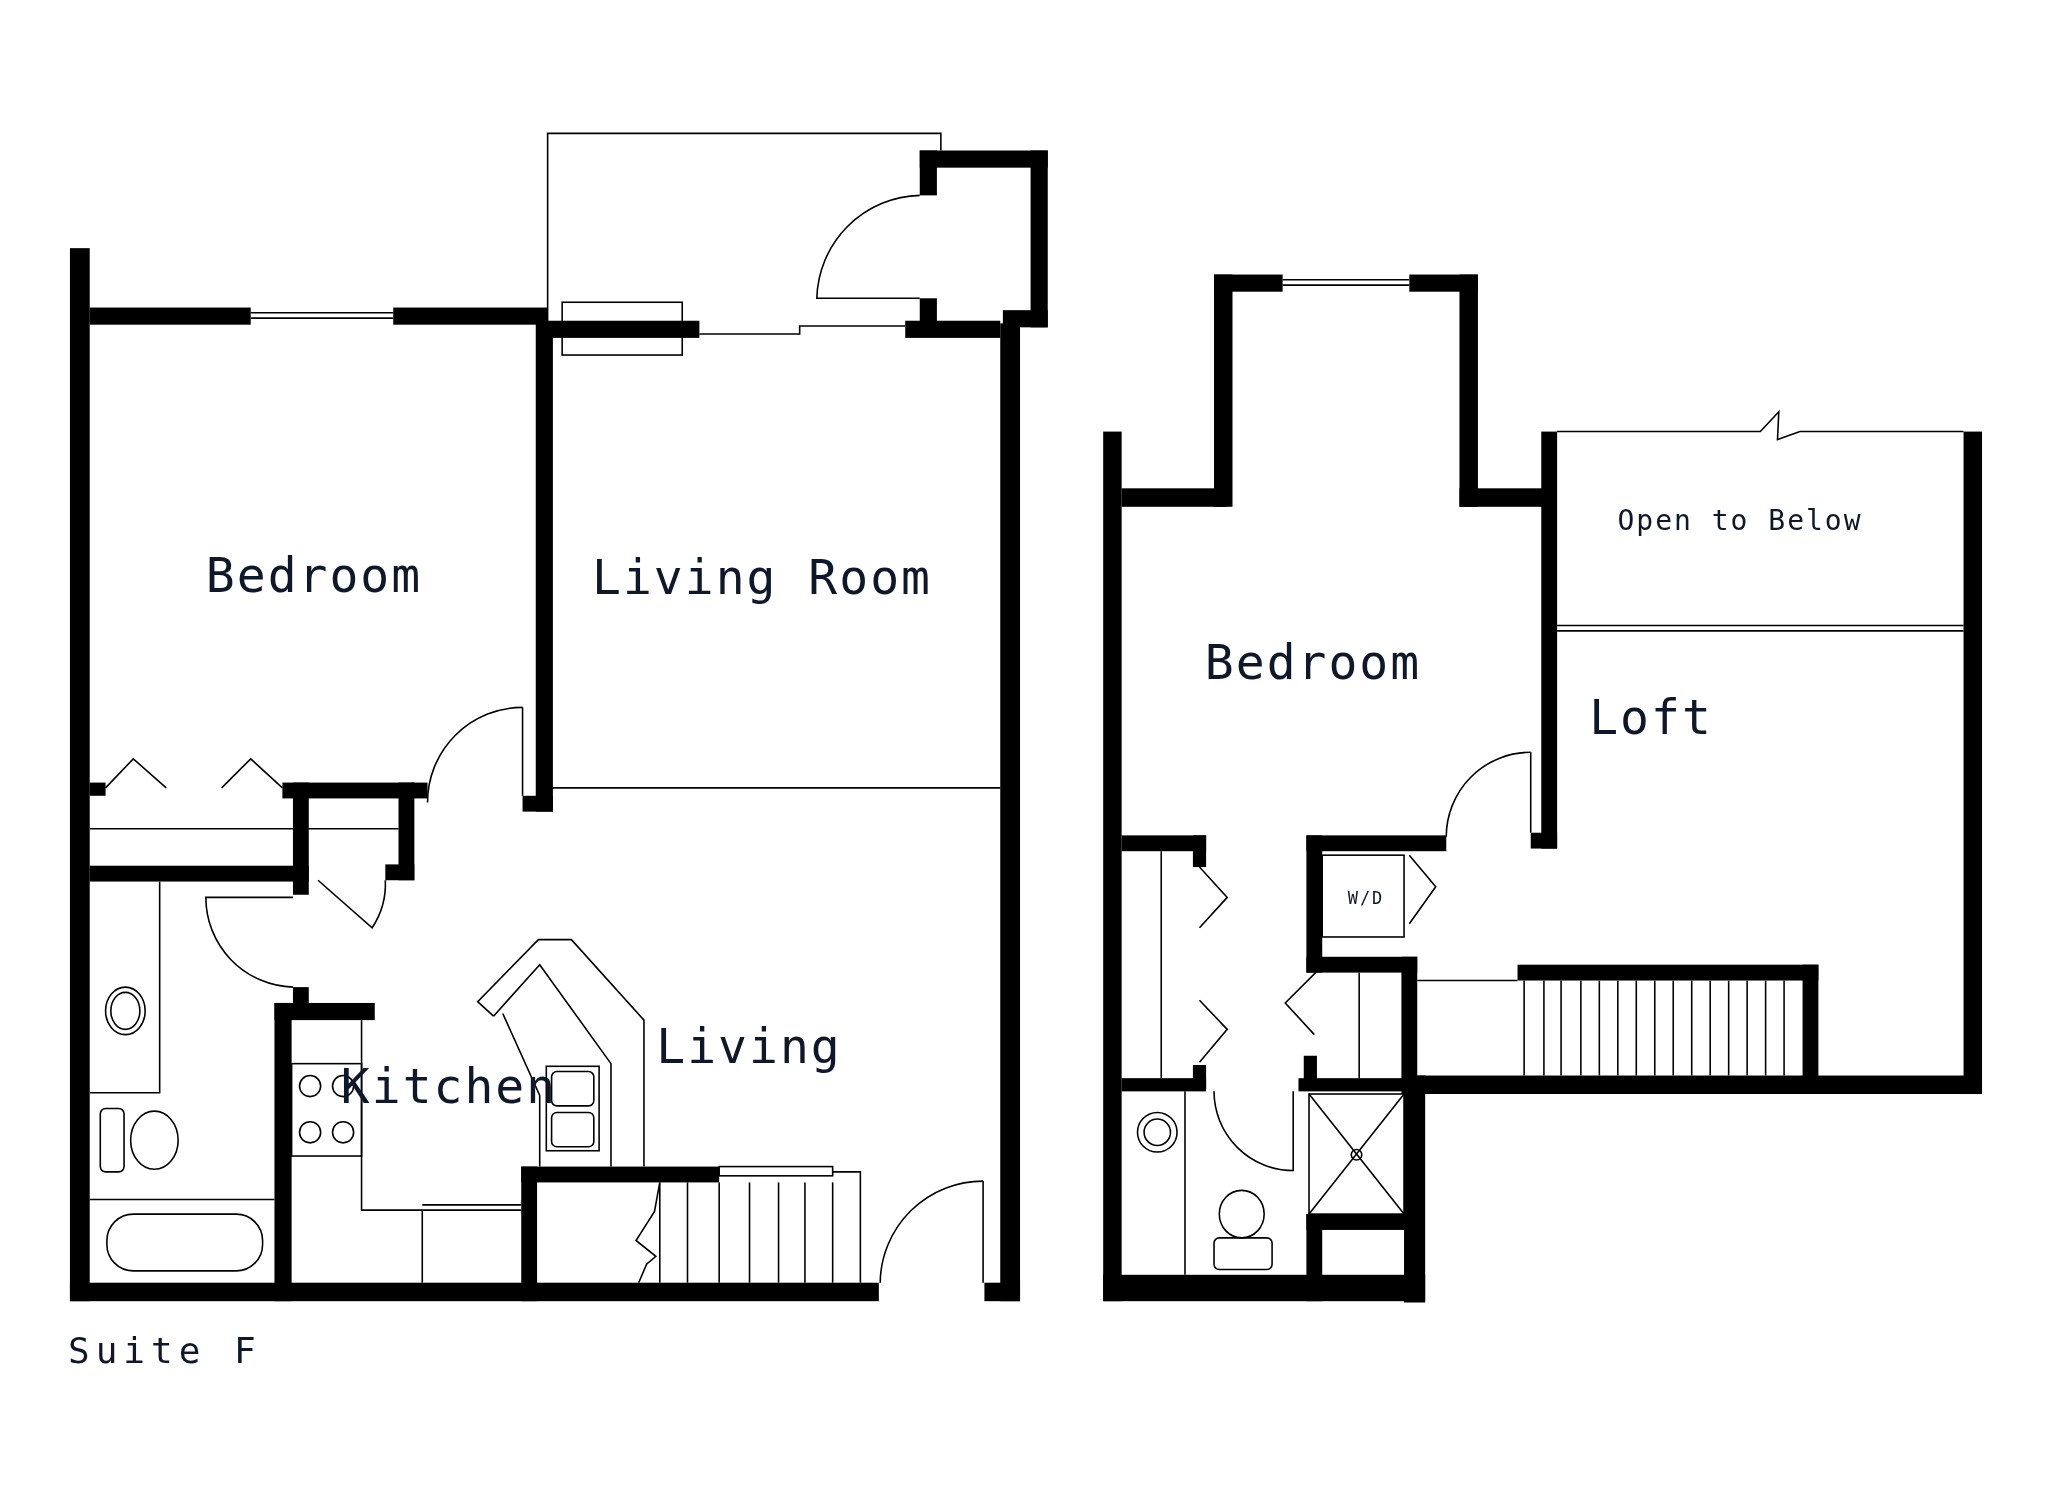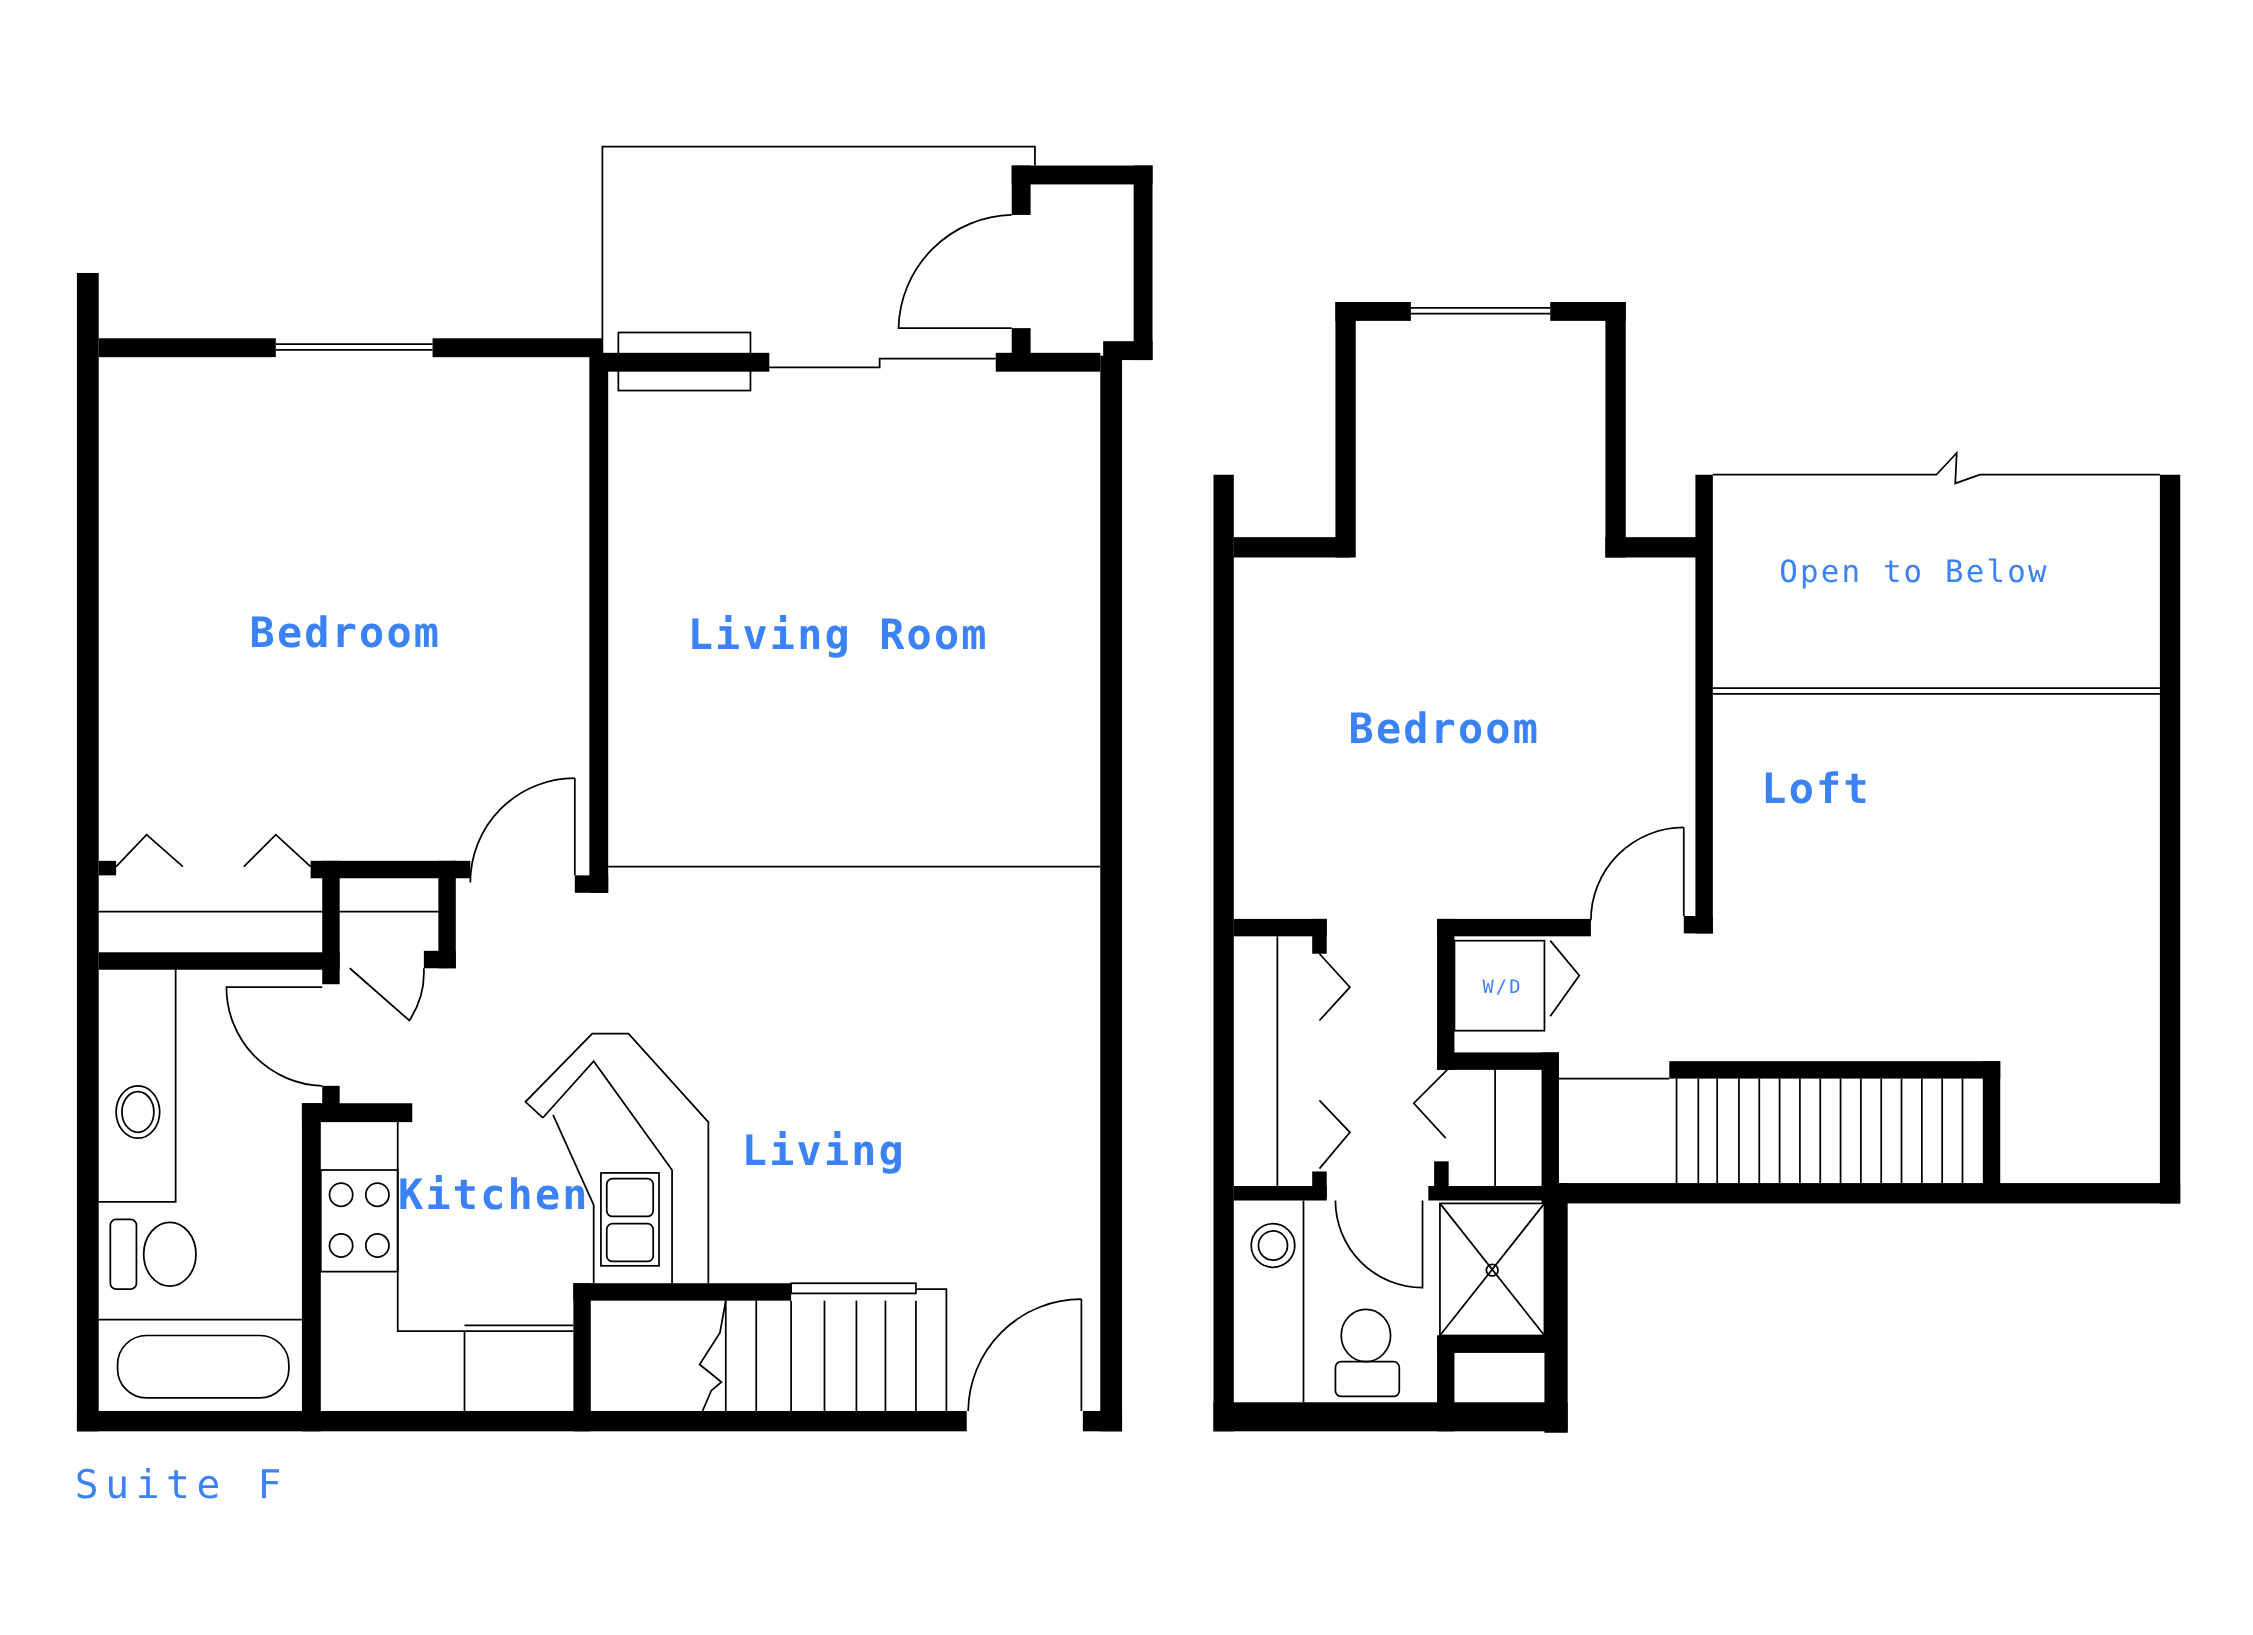--- a/index.html
+++ b/index.html
@@ -1,19 +1,19 @@
 <!DOCTYPE html>
 <html><head>
 <meta charset="utf-8">
 <style>
   html,body{margin:0;padding:0;background:#fff;}
   #root{position:relative;width:2048px;height:1486px;overflow:hidden;background:#fff;}
   svg{position:absolute;left:0;top:0;}
-  .lbl{position:absolute;font-family:"DejaVu Sans Mono","Liberation Mono",monospace;color:#3b82f6;white-space:nowrap;transform:translate(-50%,-50%);letter-spacing:2px;text-align:right;}
-  .big{font-size:38px;font-weight:700;}
+  .lbl{position:absolute;font-family:"DejaVu Sans Mono","Liberation Mono",monospace;color:#0f172a;white-space:nowrap;transform:translate(-50%,-50%);letter-spacing:2px;text-align:right;}
+  .big{font-size:48px;font-weight:400;}
   .title{font-size:36px;letter-spacing:6px;transform:none;}
   .note{font-size:24px;letter-spacing:1px;}
   .small{font-size:17px;}
 </style>
 </head>
 <body>
 
 <div id="root">
 <svg width="2048" height="1486" viewBox="0 0 1552 1126" xmlns="http://www.w3.org/2000/svg">
   <g fill="#000" stroke="none">

